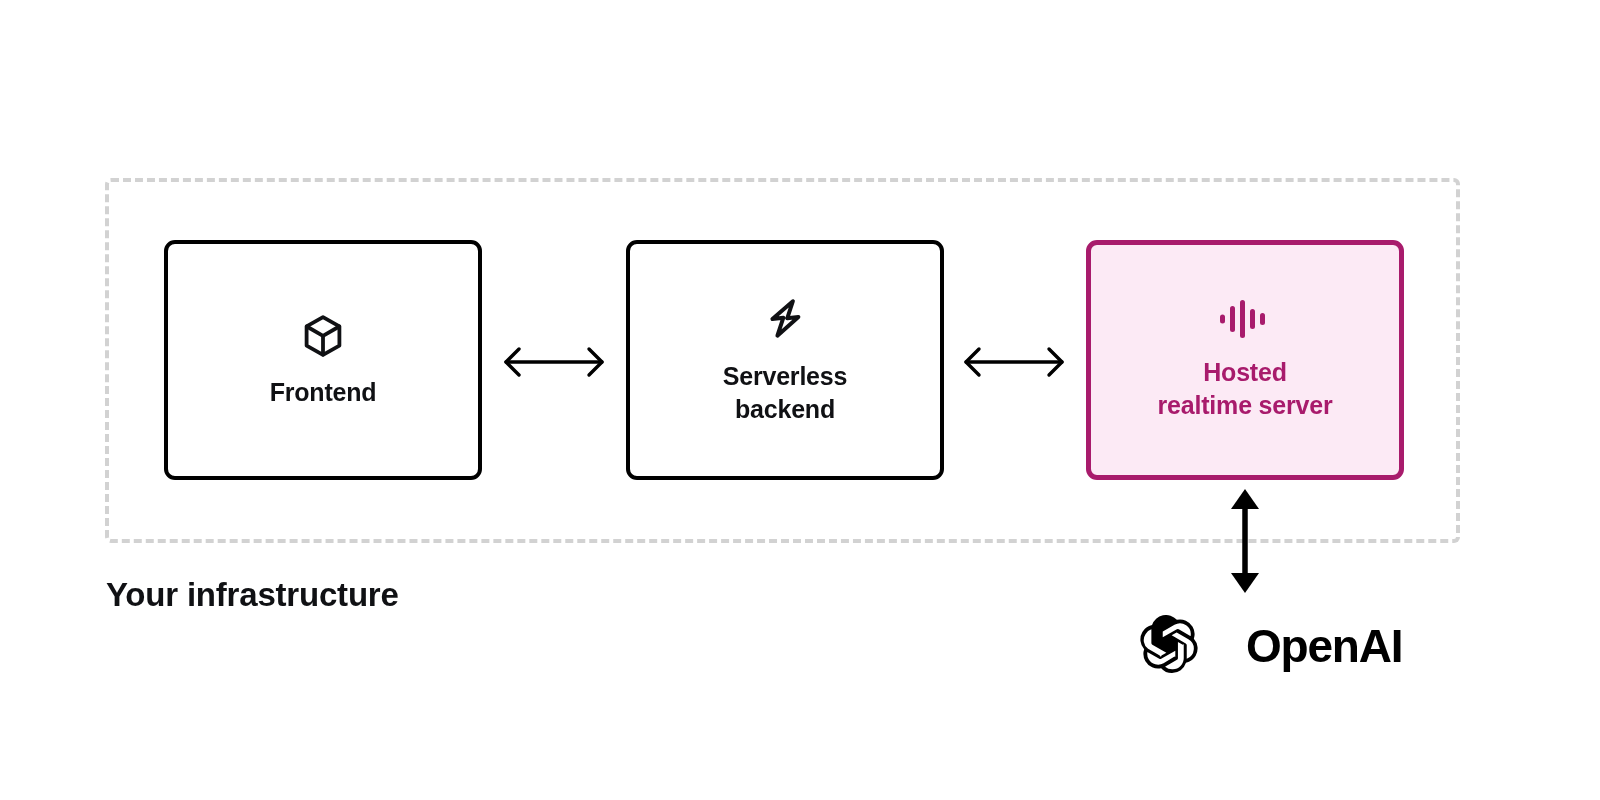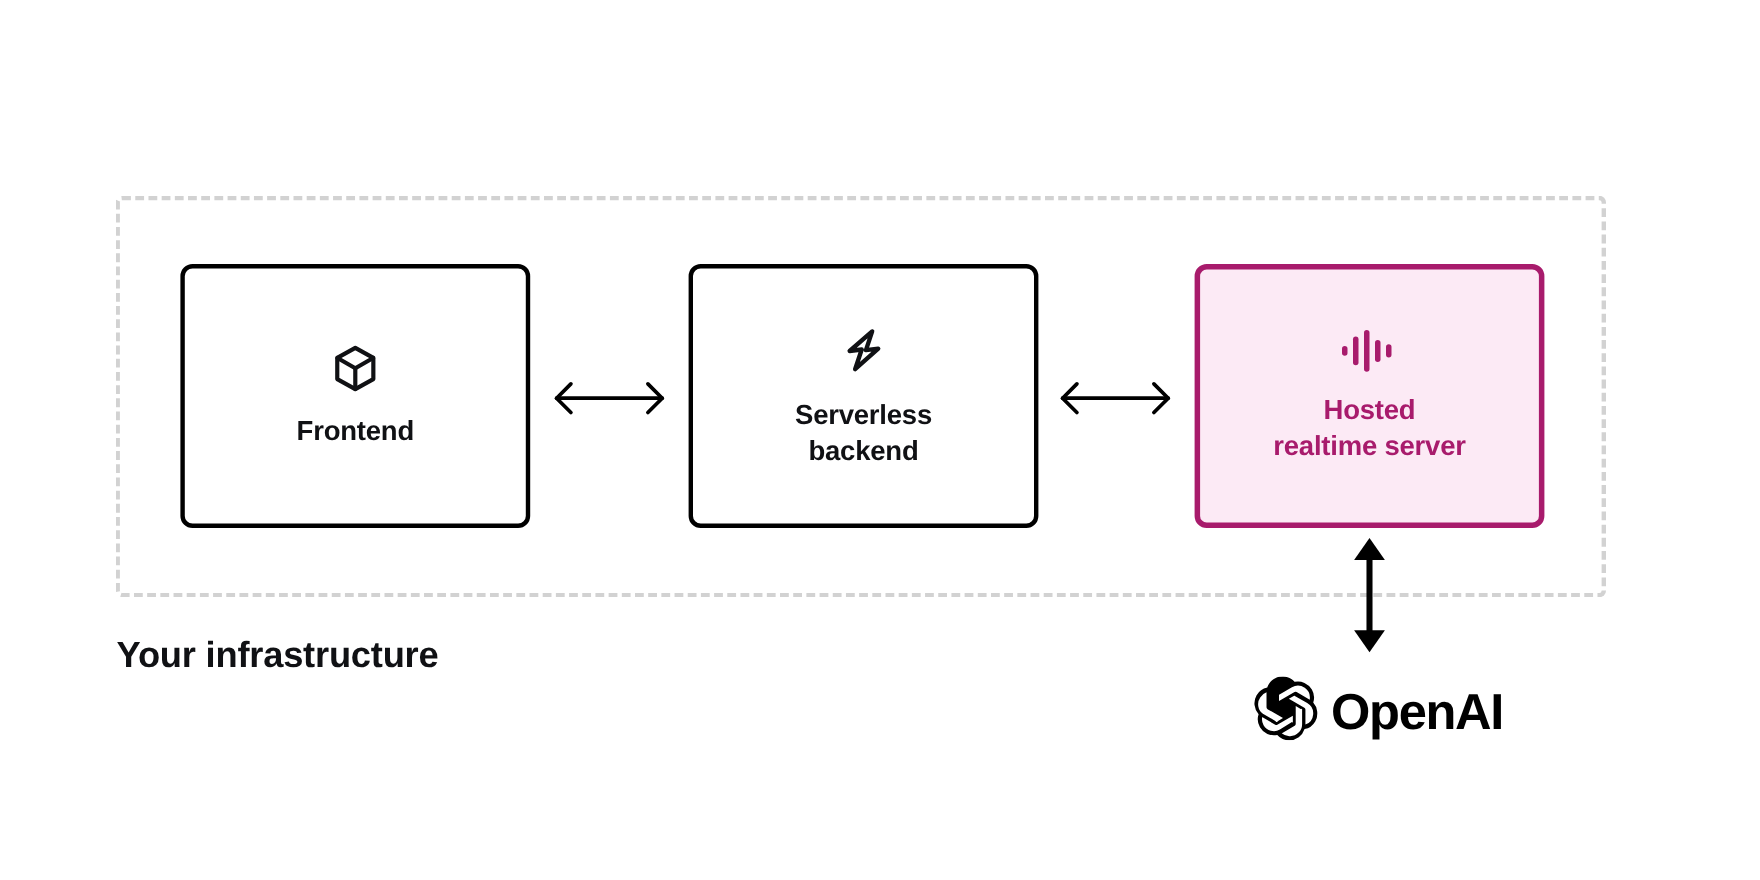--- a/index.html
+++ b/index.html
@@ -108,20 +108,21 @@
     display: flex;
     align-items: center;
     gap: 12px;
   }
   #openai-wordmark {
     font-size: 46px;
     font-weight: bold;
     color: #000000;
     letter-spacing: -1.2px;
     line-height: 1;
+    margin-left: 36px;
   }
 </style>
 </head>
 <body>
 
 <div id="stage">
 
   <div class="infra-box"></div>
 
   <div class="node node-plain" id="node-backend">

